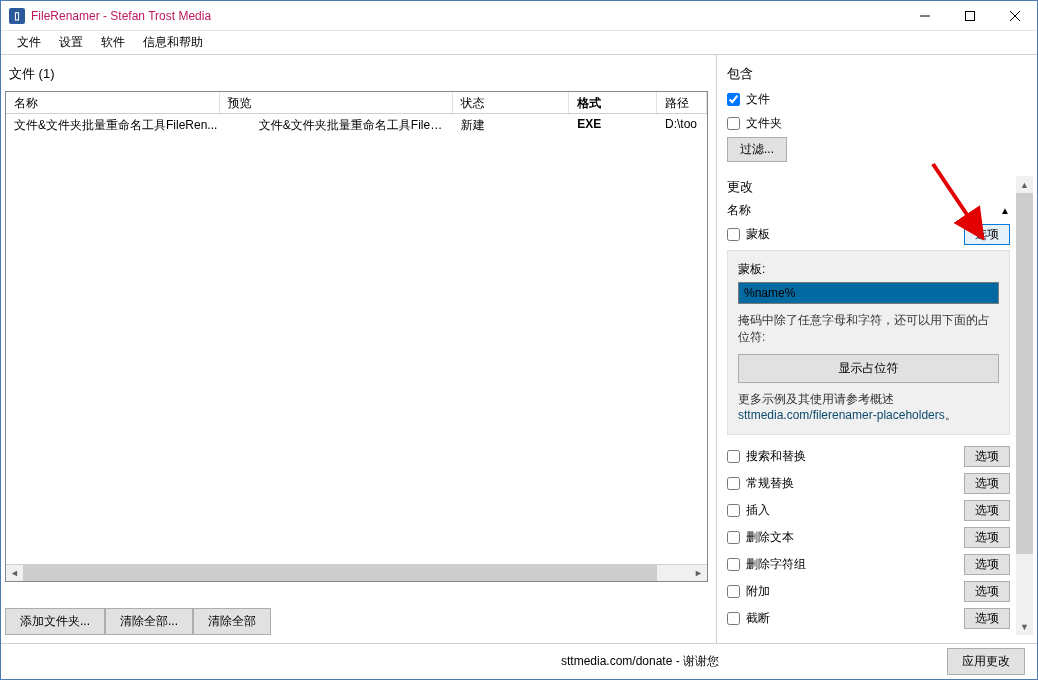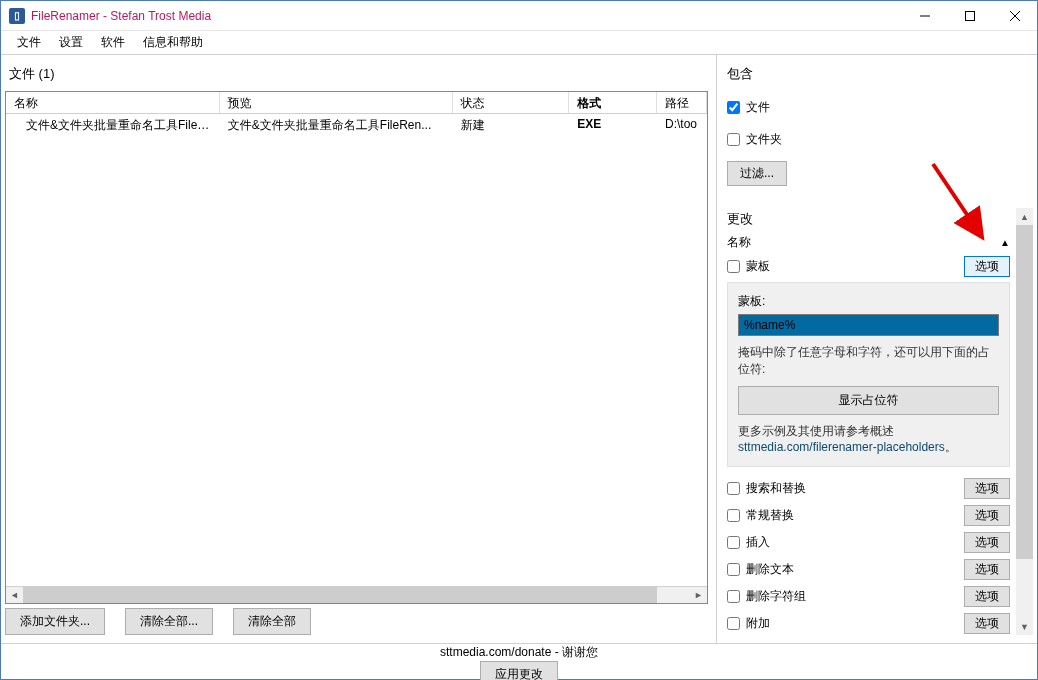--- a/index.html
+++ b/index.html
@@ -24,46 +24,46 @@
 .file-row .col { padding: 3px 8px; font-size: 12px; white-space: nowrap; overflow: hidden; text-overflow: ellipsis; }
 .col-name { width: 220px; }
 .col-preview { width: 240px; }
 .col-status { width: 120px; }
 .col-format { width: 90px; font-weight: bold; }
 .col-path { flex: 1; min-width: 50px; }
 .hscroll { height: 17px; background: #f0f0f0; border-top: 1px solid #d0d0d0; display: flex; align-items: center; }
 .hscroll-track { flex: 1; height: 100%; background: #f0f0f0; position: relative; }
 .hscroll-thumb { position: absolute; left: 0; top: 0; height: 100%; width: 95%; background: #cdcdcd; }
 .hscroll-btn { width: 17px; height: 17px; background: #f0f0f0; display: flex; align-items: center; justify-content: center; font-size: 9px; color: #606060; }
-.left-buttons { display: flex; gap: 20px; margin-top: 4px; }
+.left-buttons { display: flex; gap: 0; margin-top: 26px; }
 .btn { background: #e1e1e1; border: 1px solid #adadad; padding: 4px 14px; font-size: 12px; font-family: inherit; cursor: default; min-width: 70px; text-align: center; }
 .btn-small { padding: 1px 10px; min-width: 40px; font-size: 12px; }
 .btn-highlight { border: 1px solid #0078d7; background: #e5f1fb; }
-.right-pane { width: 320px; display: flex; flex-direction: column; padding: 8px 4px 8px 10px; overflow: hidden; position: relative; gap: 8px; }
+.right-pane { width: 320px; display: flex; flex-direction: column; padding: 8px 4px 8px 10px; overflow: hidden; position: relative; }
 .right-scroll { flex: 1; overflow: hidden; display: flex; }
 .right-content-col { flex: 1; padding-right: 6px; }
 .right-section-title { font-size: 13px; margin: 2px 0 6px 0; }
 .chk-row { display: flex; align-items: center; margin-bottom: 4px; height: 20px; }
 .chk { width: 13px; height: 13px; margin-right: 6px; }
 .opt-row { display: flex; align-items: center; justify-content: space-between; margin-bottom: 5px; height: 22px; }
 .opt-row .left-group { display: flex; align-items: center; }
 .name-header-row { display: flex; align-items: center; justify-content: space-between; margin-bottom: 4px; }
 .collapse-icon { font-size: 10px; color: #000; margin-left: 4px; }
 .mask-panel { background: #f0f0f0; border: 1px solid #e0e0e0; padding: 10px 10px 10px 10px; margin: 4px 0 10px 0; }
 .mask-panel .lbl { font-size: 12px; margin-bottom: 4px; }
 .mask-input { width: 100%; border: 1px solid #7a7a7a; padding: 3px 5px; font-size: 12px; font-family: inherit; background: #0369a1; margin-bottom: 8px; }
 .mask-hint { font-size: 12px; color: #333; line-height: 1.4; margin-bottom: 8px; }
 .btn-wide { width: 100%; background: #e1e1e1; border: 1px solid #adadad; padding: 5px; font-size: 12px; font-family: inherit; cursor: default; margin-bottom: 8px; }
 .mask-more { font-size: 12px; color: #333; line-height: 1.4; }
 .link { color: #0c4a6e; text-decoration: none; }
 .vscroll { width: 17px; background: #f0f0f0; display: flex; flex-direction: column; }
 .vscroll-btn { height: 17px; background: #f0f0f0; display: flex; align-items: center; justify-content: center; font-size: 9px; color: #606060; }
 .vscroll-track { flex: 1; position: relative; background: #f0f0f0; }
 .vscroll-thumb { position: absolute; top: 0; left: 0; width: 100%; height: 85%; background: #cdcdcd; }
-.footer { height: 36px; border-top: 1px solid #d0d0d0; display: flex; align-items: center; padding: 0 12px; flex-direction: column; }
+.footer { height: 36px; border-top: 1px solid #d0d0d0; display: flex; align-items: center; padding: 0 12px; }
 .footer-center { flex: 1; text-align: center; font-size: 12px; }
 .arrow-annot { position: absolute; top: 155px; right: 42px; pointer-events: none; z-index: 100; }
 </style>
 </head>
 <body>
 
 <div class="window">
   <div class="titlebar">
     <span class="titlebar-icon">▯</span>
     <span class="titlebar-text">FileRenamer - Stefan Trost Media</span>
@@ -100,22 +100,22 @@
       <div class="file-table-wrap">
         <div class="file-table-head">
           <div class="col col-name">名称</div>
           <div class="col col-preview">预览</div>
           <div class="col col-status">状态</div>
           <div class="col col-format">格式</div>
           <div class="col col-path">路径</div>
         </div>
         <div class="file-table-body">
           <div class="file-row">
+            <div class="col col-preview">文件&amp;文件夹批量重命名工具FileRen...</div>
             <div class="col col-name" style="padding-left:20px">文件&amp;文件夹批量重命名工具FileR...</div>
-            <div class="col col-preview">文件&amp;文件夹批量重命名工具FileRen...</div>
             <div class="col col-status">新建</div>
             <div class="col col-format">EXE</div>
             <div class="col col-path">D:\too</div>
           </div>
         </div>
         <div class="hscroll">
           <div class="hscroll-btn">◄</div>
           <div class="hscroll-track">
               <div class="hscroll-thumb"></div>
             </div>

